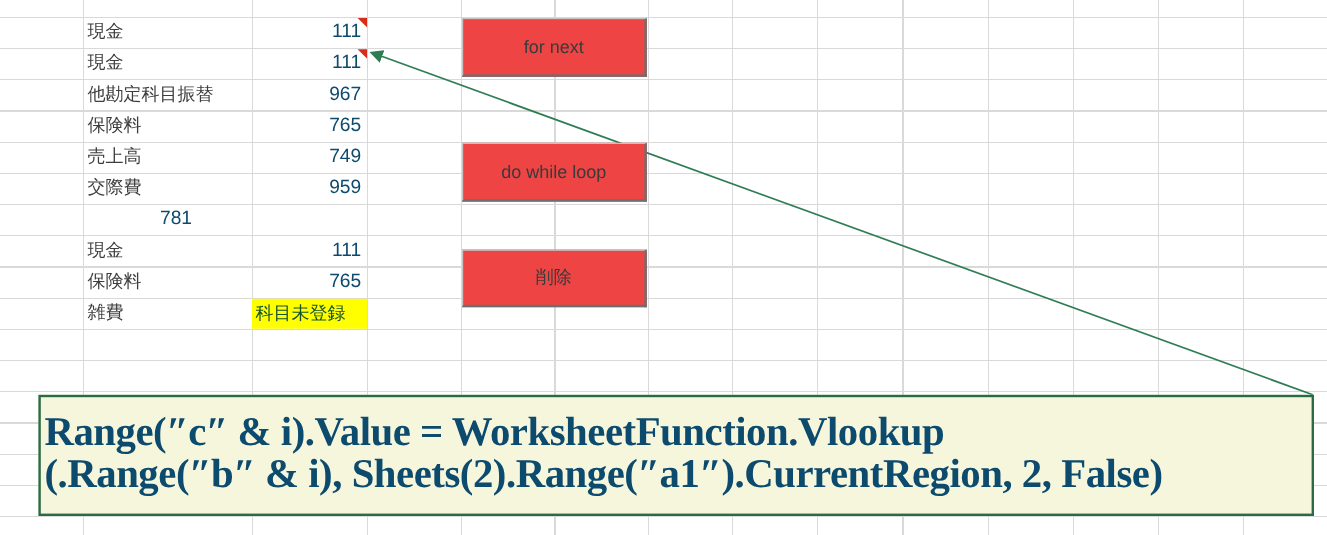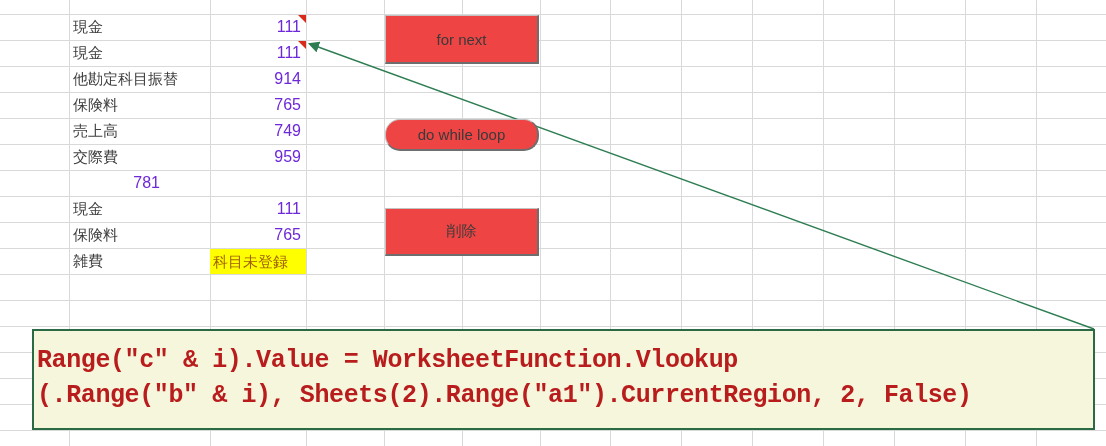--- a/index.html
+++ b/index.html
@@ -12,51 +12,51 @@
   #grid line{stroke:var(--grid-line,#d9d9d9);stroke-width:1;shape-rendering:crispEdges;}
   #connector-svg{z-index:2;pointer-events:none;}
   #connector-svg line{stroke:var(--connector,#2e7d52);stroke-width:1.4;}
   #connector-svg .ah{fill:var(--connector,#2e7d52);}
 
   
   #rows{position:absolute;left:69px;top:14px;width:237px;z-index:1;}
   .row{display:flex;height:26px;box-sizing:border-box;}
   .cell{box-sizing:border-box;line-height:26px;white-space:nowrap;overflow:hidden;}
   .cell.name{width:141px;padding-left:4px;font-size:15px;color:#3d3d3d;}
-  .cell.value{width:96px;position:relative;text-align:right;padding-right:5px;font-size:16px;color:#6d28d9;}
+  .cell.value{width:96px;position:relative;text-align:right;padding-right:5px;font-size:16px;color:#0c4a6e;}
   .row.highlight .cell.value{
     background:var(--highlight,#ffff00);text-align:left;padding-left:3px;padding-right:0;
-    color:#a16207;font-size:15px;height:25px;margin-top:1px;line-height:25px;
+    color:#14532d;font-size:15px;height:25px;margin-top:1px;line-height:25px;
   }
   .flag{display:none;position:absolute;top:1px;right:0;width:0;height:0;
     border-top:8px solid var(--comment-flag,#d92b1a);border-left:8px solid transparent;}
   .row.comment .flag{display:block;}
 
   
   .xlbtn{
     position:absolute;left:385px;width:154px;z-index:4;
     background:#ef4444;color:#3a3a3a;font-size:15px;
     font-family:"Liberation Sans","DejaVu Sans",sans-serif;
     border:1px solid #c3c3c3;border-right:2px solid #6e6e6e;border-bottom:2px solid #6e6e6e;
     cursor:pointer;padding:0;text-align:center;
   }
   #btn-for-next{top:15px;height:49px;}
-  #btn-do-while{top:119px;height:32px;border-radius:15px;}
+  #btn-do-while{top:119px;height:49px;}
   #btn-delete{top:208px;height:48px;}
 
   
   #comment-box{
     position:absolute;left:32px;top:329px;width:1063px;height:101px;z-index:3;
     box-sizing:border-box;background:var(--comment-box-fill,#f6f6dd);
     border:2px solid var(--comment-box-border,#2a6b45);
     padding:12px 0 0 3px;
   }
   #comment-box .code-line{
-    font-family:Liberation Mono, monospace;
-    font-weight:bold;font-size:25px;line-height:35px;color:#b91c1c;
+    font-family:Liberation Serif, serif;
+    font-weight:bold;font-size:34px;line-height:35px;color:#0c4a6e;
     white-space:nowrap;letter-spacing:-0.4px;
   }
 </style>
 </head>
 <body>
 
 <div id="stage">
 
   <svg id="grid" class="layer">
       <line x1="69.5" y1="0" x2="69.5" y2="446"></line>
@@ -102,21 +102,21 @@
 
       <div class="row comment">
         <div class="cell name">現金</div>
         <div class="cell value">111
           <span class="flag"></span>
         </div>
       </div>
 
       <div class="row">
         <div class="cell name">他勘定科目振替</div>
-        <div class="cell value">914
+        <div class="cell value">967
           
         </div>
       </div>
 
       <div class="row">
         <div class="cell name">保険料</div>
         <div class="cell value">765
           
         </div>
       </div>

